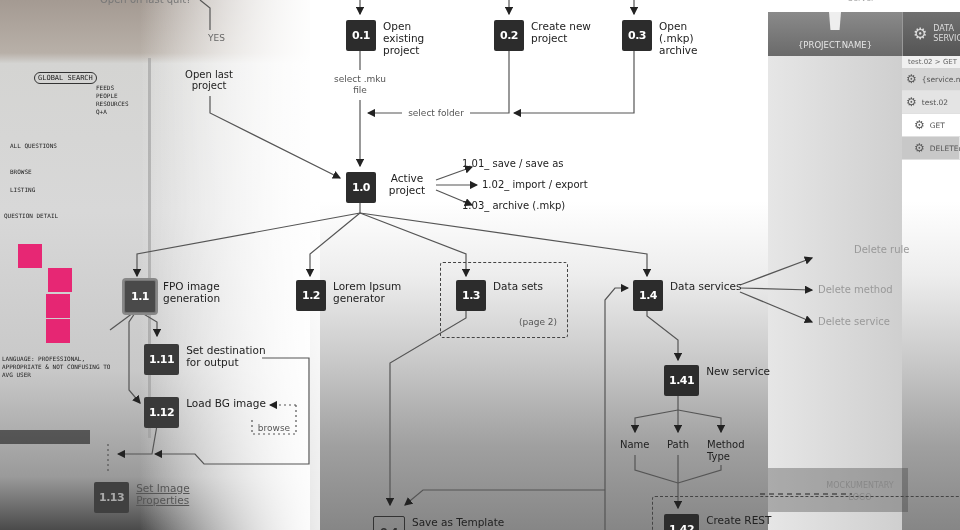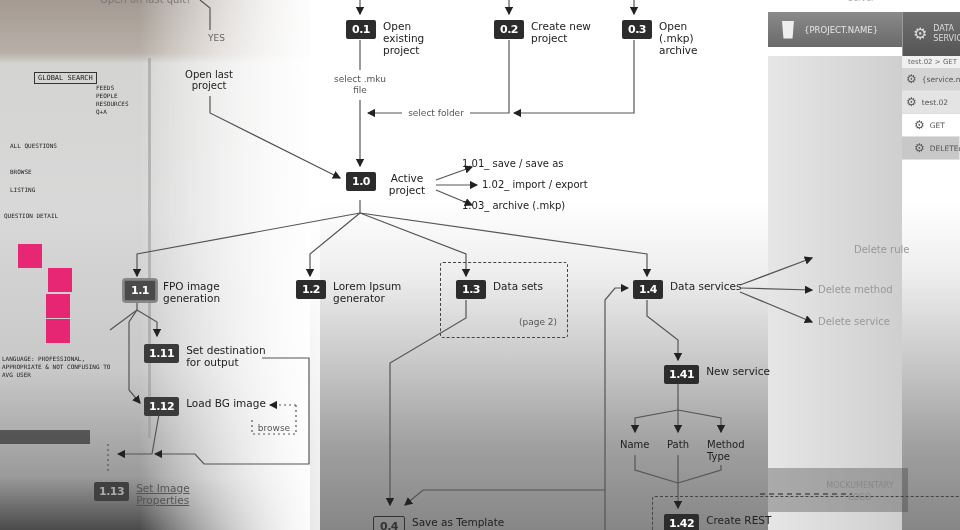--- a/index.html
+++ b/index.html
@@ -3,38 +3,38 @@
 <meta charset="utf-8">
 <style>
   html,body{margin:0;padding:0;}
   body{width:960px;height:530px;overflow:hidden;position:relative;font-family:"DejaVu Sans",sans-serif;
     background:linear-gradient(180deg,#ffffff 0%,#ffffff 38%,#ededed 52%,#c9c9c9 68%,#a0a0a0 84%,#868686 100%);}
   .whiteboard{position:absolute;left:0;top:0;width:310px;height:530px;
     background:
       linear-gradient(90deg,rgba(255,255,255,0) 0%,rgba(255,255,255,0) 45%,rgba(255,255,255,0.9) 100%),
       linear-gradient(180deg,#a49a92 0%,#b8b0a8 10%,#d4d4d2 12%,#d8d8d8 40%,#c8c8c8 70%,#9a9a9a 90%,#4a4a4a 100%);}
   .wb-frame{position:absolute;left:0;top:58px;width:148px;height:380px;border-right:3px solid rgba(150,150,150,0.6);}
-  .wb-text{position:absolute;font-family:"DejaVu Sans Mono",monospace;color:#222;font-size:6px;line-height:8px;white-space:pre;}
+  .wb-text{position:absolute;font-family:"DejaVu Sans Mono",monospace;color:#222;font-size:6px;line-height:8px;white-space:pre;border-radius:6px;}
   .sticky{position:absolute;width:24px;height:24px;background:#e8186b;opacity:0.92;}
   .wb-fade{position:absolute;left:140px;top:0;width:180px;height:530px;
     background:linear-gradient(90deg,rgba(255,255,255,0) 0%,rgba(255,255,255,0.85) 100%);}
   .wb-bottom{position:absolute;left:0;top:430px;width:90px;height:14px;background:#1a1a1a;opacity:.6}
   svg.lines{position:absolute;left:0;top:0;}
   .node{position:absolute;display:flex;align-items:flex-start;gap:7px;}
-  .badge{background:#2c2c2c;color:#fff;font-weight:bold;font-size:11px;padding:3px 5px;border-radius:2px;line-height:13px;min-width:20px;text-align:center;letter-spacing:-0.5px;}
+  .badge{background:#2c2c2c;color:#fff;font-weight:bold;font-size:11px;padding:9px 5px;border-radius:2px;line-height:13px;min-width:20px;text-align:center;letter-spacing:-0.5px;}
   .badge.outline{border:1px solid #777;box-shadow:0 0 0 2px #888;background:#4a4a4a;}
   .badge.hollow{background:transparent;color:#333;border:1.5px solid #333;}
   .badge.faded{background:#404040;color:#aaa;}
   .label{font-size:10.5px;color:#222;line-height:12px;}
   .label.faded{color:#555;}
   .small{position:absolute;font-size:9px;color:#555;text-align:center;line-height:11px;}
   .sub{position:absolute;font-size:10px;color:#222;}
   .dashbox{position:absolute;border:1.5px dashed #444;border-radius:3px;}
   .right-panel{position:absolute;left:768px;top:12px;width:192px;height:518px;}
-  .proj-header{position:absolute;left:0;top:0;width:134px;height:35px;background:linear-gradient(180deg,#8a8a8a,#6a6a6a);display:flex;align-items:center;padding-left:14px;box-sizing:border-box;gap:10px;}
+  .proj-header{position:absolute;left:0;top:0;width:134px;height:44px;background:linear-gradient(180deg,#8a8a8a,#6a6a6a);display:flex;align-items:center;box-sizing:border-box;gap:10px;flex-direction:column;}
   .proj-header .name{color:#e6e6e6;font-size:8.5px;}
   .proj-body{position:absolute;left:0;top:44px;width:134px;height:474px;background:linear-gradient(90deg,#e6e6e6,#cfcfcf);}
   .cup{width:12px;height:18px;background:#eee;clip-path:polygon(0 0,100% 0,88% 100%,12% 100%);}
   .ds-header{position:absolute;left:134px;top:0;width:58px;height:44px;background:linear-gradient(180deg,#707070,#555);border-left:1px solid #999;display:flex;align-items:center;gap:6px;padding-left:10px;box-sizing:border-box;}
   .ds-header .t{color:#ddd;font-size:8px;line-height:10px;}
   .ds-list{position:absolute;left:134px;top:44px;width:58px;}
   .crumb{font-size:7px;color:#666;height:12px;line-height:12px;padding-left:6px;background:#f0f0f0;}
   .ds-item{height:22px;border-bottom:1px solid #e0e0e0;display:flex;align-items:center;gap:5px;font-size:7.5px;color:#555;padding-left:4px;white-space:nowrap;overflow:hidden;background:#d4d4d4;}
   .ds-item.light{background:#e4e4e4;}
   .ds-item.sel{background:#fff;padding-left:12px;}

